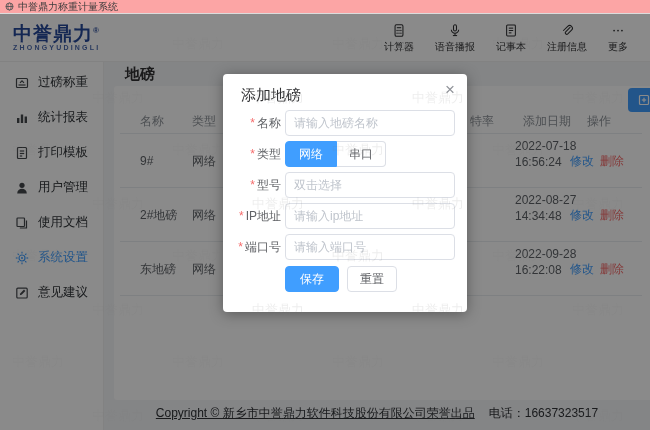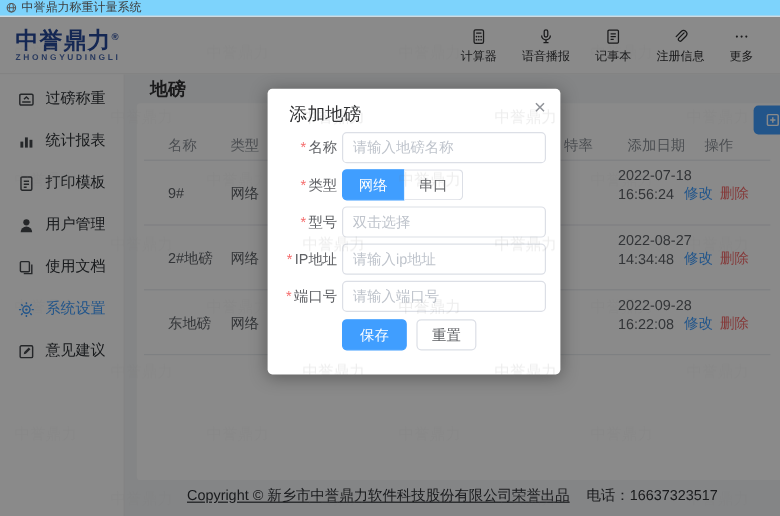--- a/index.html
+++ b/index.html
@@ -2,21 +2,21 @@
 <html><head>
 <meta charset="utf-8">
 <style>
   * { margin:0; padding:0; box-sizing:border-box; }
   html,body { background:#d8d8d8; }
   #app {
     position:relative; width:650px; height:430px; overflow:hidden;
     font-family:"Liberation Sans", sans-serif; background:#fff;
   }
   
-  .titlebar { position:absolute; left:0; top:0; right:0; height:14px; background:#7dd3fc;
+  .titlebar { position:absolute; left:0; top:0; right:0; height:14px; background:#fca5a5;
     display:flex; align-items:center; gap:4px; padding-left:5px; z-index:50;
     border-bottom:1px solid #dcdcdc; }
   .titlebar .t-txt { font-size:10px; color:#3c3c3c; line-height:14px; }
   
   .header { position:absolute; left:0; top:14px; right:0; height:48px; background:#fff;
     border-bottom:1px solid #f0f0f0; }
   .logo { position:absolute; left:13px; top:6px; }
   .logo .l1 { font-size:19px; font-weight:bold; color:#26489a; letter-spacing:1px; line-height:21px;}
   .logo .l1 sup { font-size:8px; }
   .logo .l2 { font-size:7px; letter-spacing:2.2px; color:#4a69ad; font-weight:bold; }

